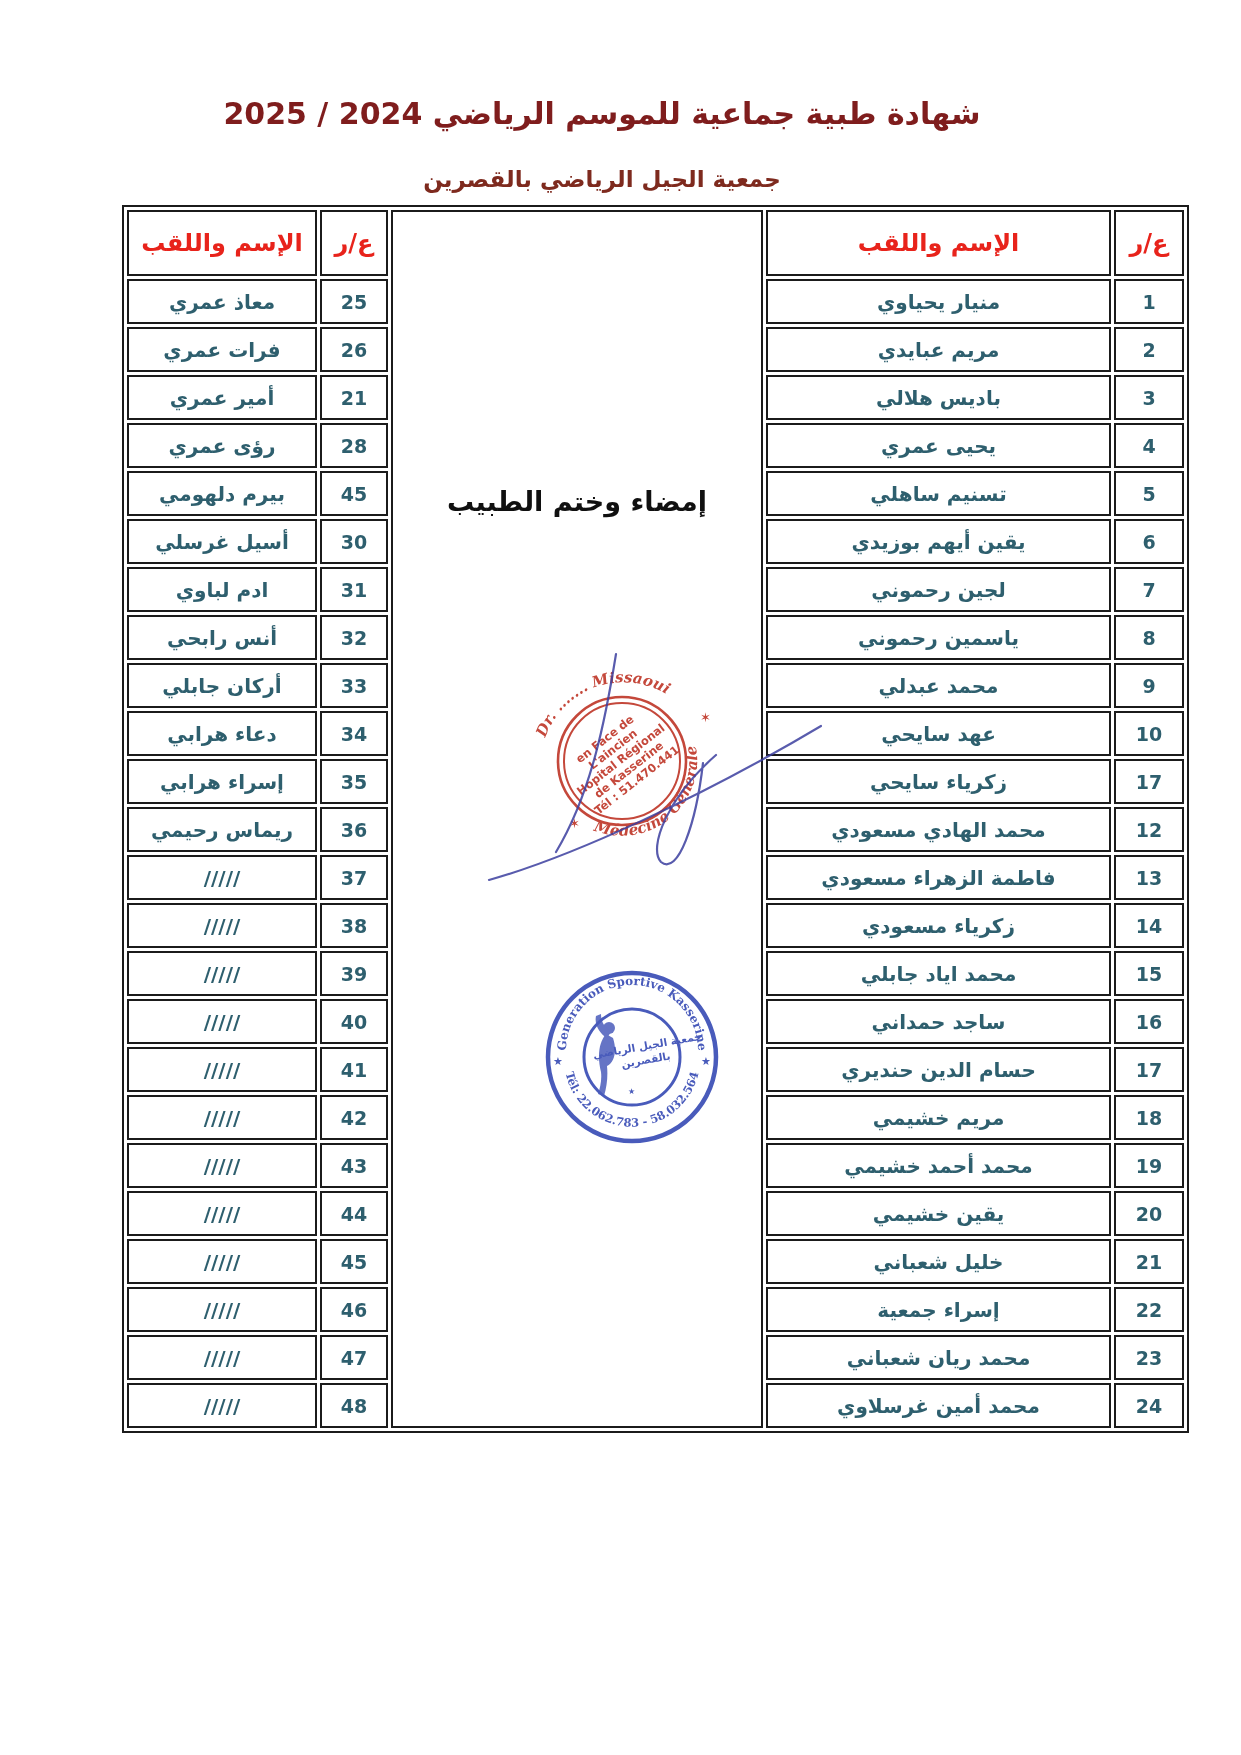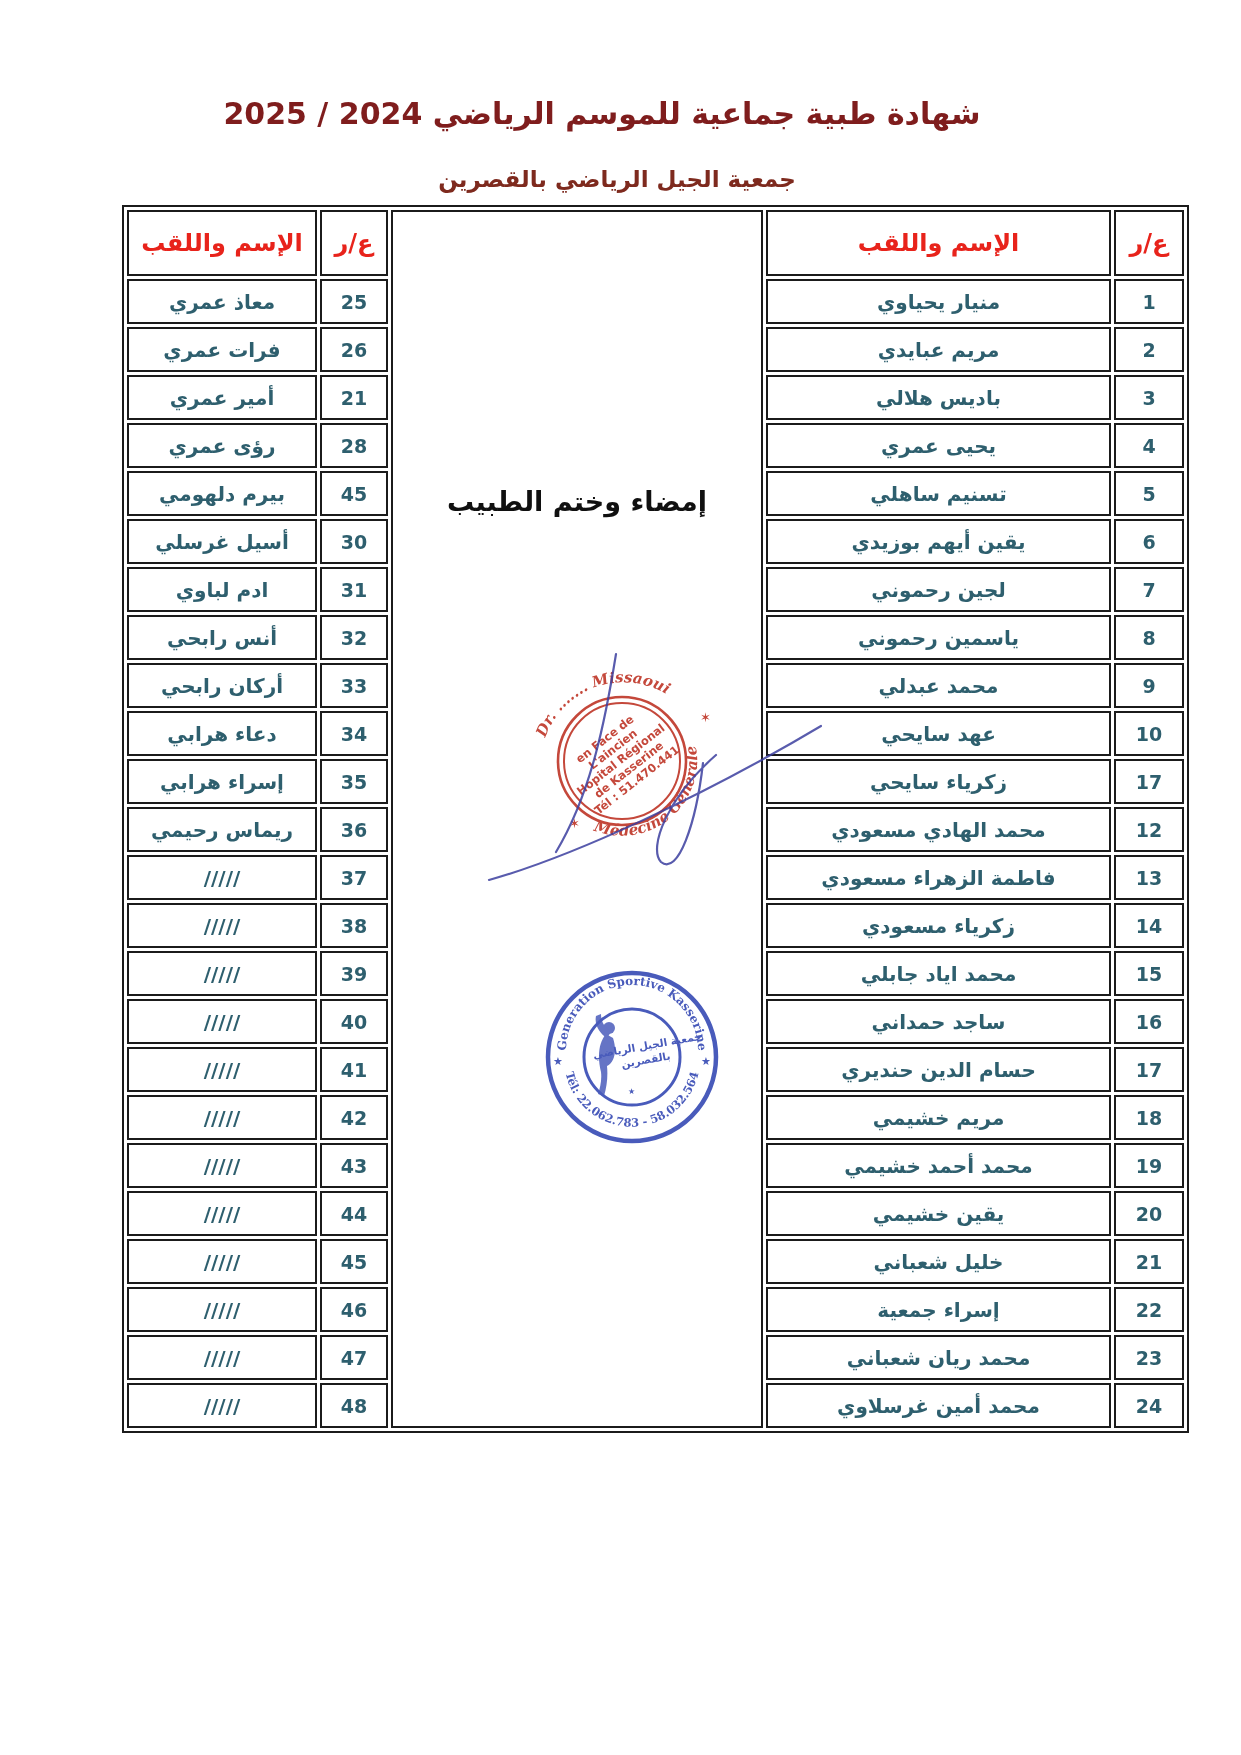--- a/index.html
+++ b/index.html
@@ -6,21 +6,21 @@
   body{
     width:1241px;height:1755px;background:#ffffff;position:relative;
     font-family:"DejaVu Sans",sans-serif;overflow:hidden;
   }
   .doc-title{
     position:absolute;top:96px;left:0;width:1204px;text-align:center;
     font-size:30px;font-weight:bold;color:#7f1d1d;direction:rtl;
   }
   .doc-subtitle{
     position:absolute;top:166px;left:0;width:1204px;text-align:center;
-    font-size:23px;font-weight:bold;color:#7e2a1e;direction:rtl;margin-left:15px;
+    font-size:23px;font-weight:bold;color:#7e2a1e;direction:rtl;
   }
   table.roster{
     position:absolute;left:122px;top:205px;width:1063px;
     border-collapse:separate;border-spacing:3px;table-layout:fixed;
     background:#ffffff;border:2px solid #1b1b1b;
   }
   table.roster th, table.roster td{
     border:2px solid #1b1b1b;box-sizing:border-box;
     text-align:center;vertical-align:middle;overflow:hidden;background:#fff;
   }
@@ -161,21 +161,21 @@
         <td class="cell name-cell" dir="rtl">لجين رحموني</td>
         <td class="cell num-cell" dir="rtl">7</td>
       </tr>
       <tr>
         <td class="cell name-cell" dir="rtl">أنس رابحي</td>
         <td class="cell num-cell" dir="rtl">32</td>
         <td class="cell name-cell" dir="rtl">ياسمين رحموني</td>
         <td class="cell num-cell" dir="rtl">8</td>
       </tr>
       <tr>
-        <td class="cell name-cell" dir="rtl">أركان رابحي</td>
+        <td class="cell name-cell" dir="rtl">أركان جابلي</td>
         <td class="cell num-cell" dir="rtl">33</td>
         <td class="cell name-cell" dir="rtl">محمد عبدلي</td>
         <td class="cell num-cell" dir="rtl">9</td>
       </tr>
       <tr>
         <td class="cell name-cell" dir="rtl">دعاء هرابي</td>
         <td class="cell num-cell" dir="rtl">34</td>
         <td class="cell name-cell" dir="rtl">عهد سايحي</td>
         <td class="cell num-cell" dir="rtl">10</td>
       </tr>

